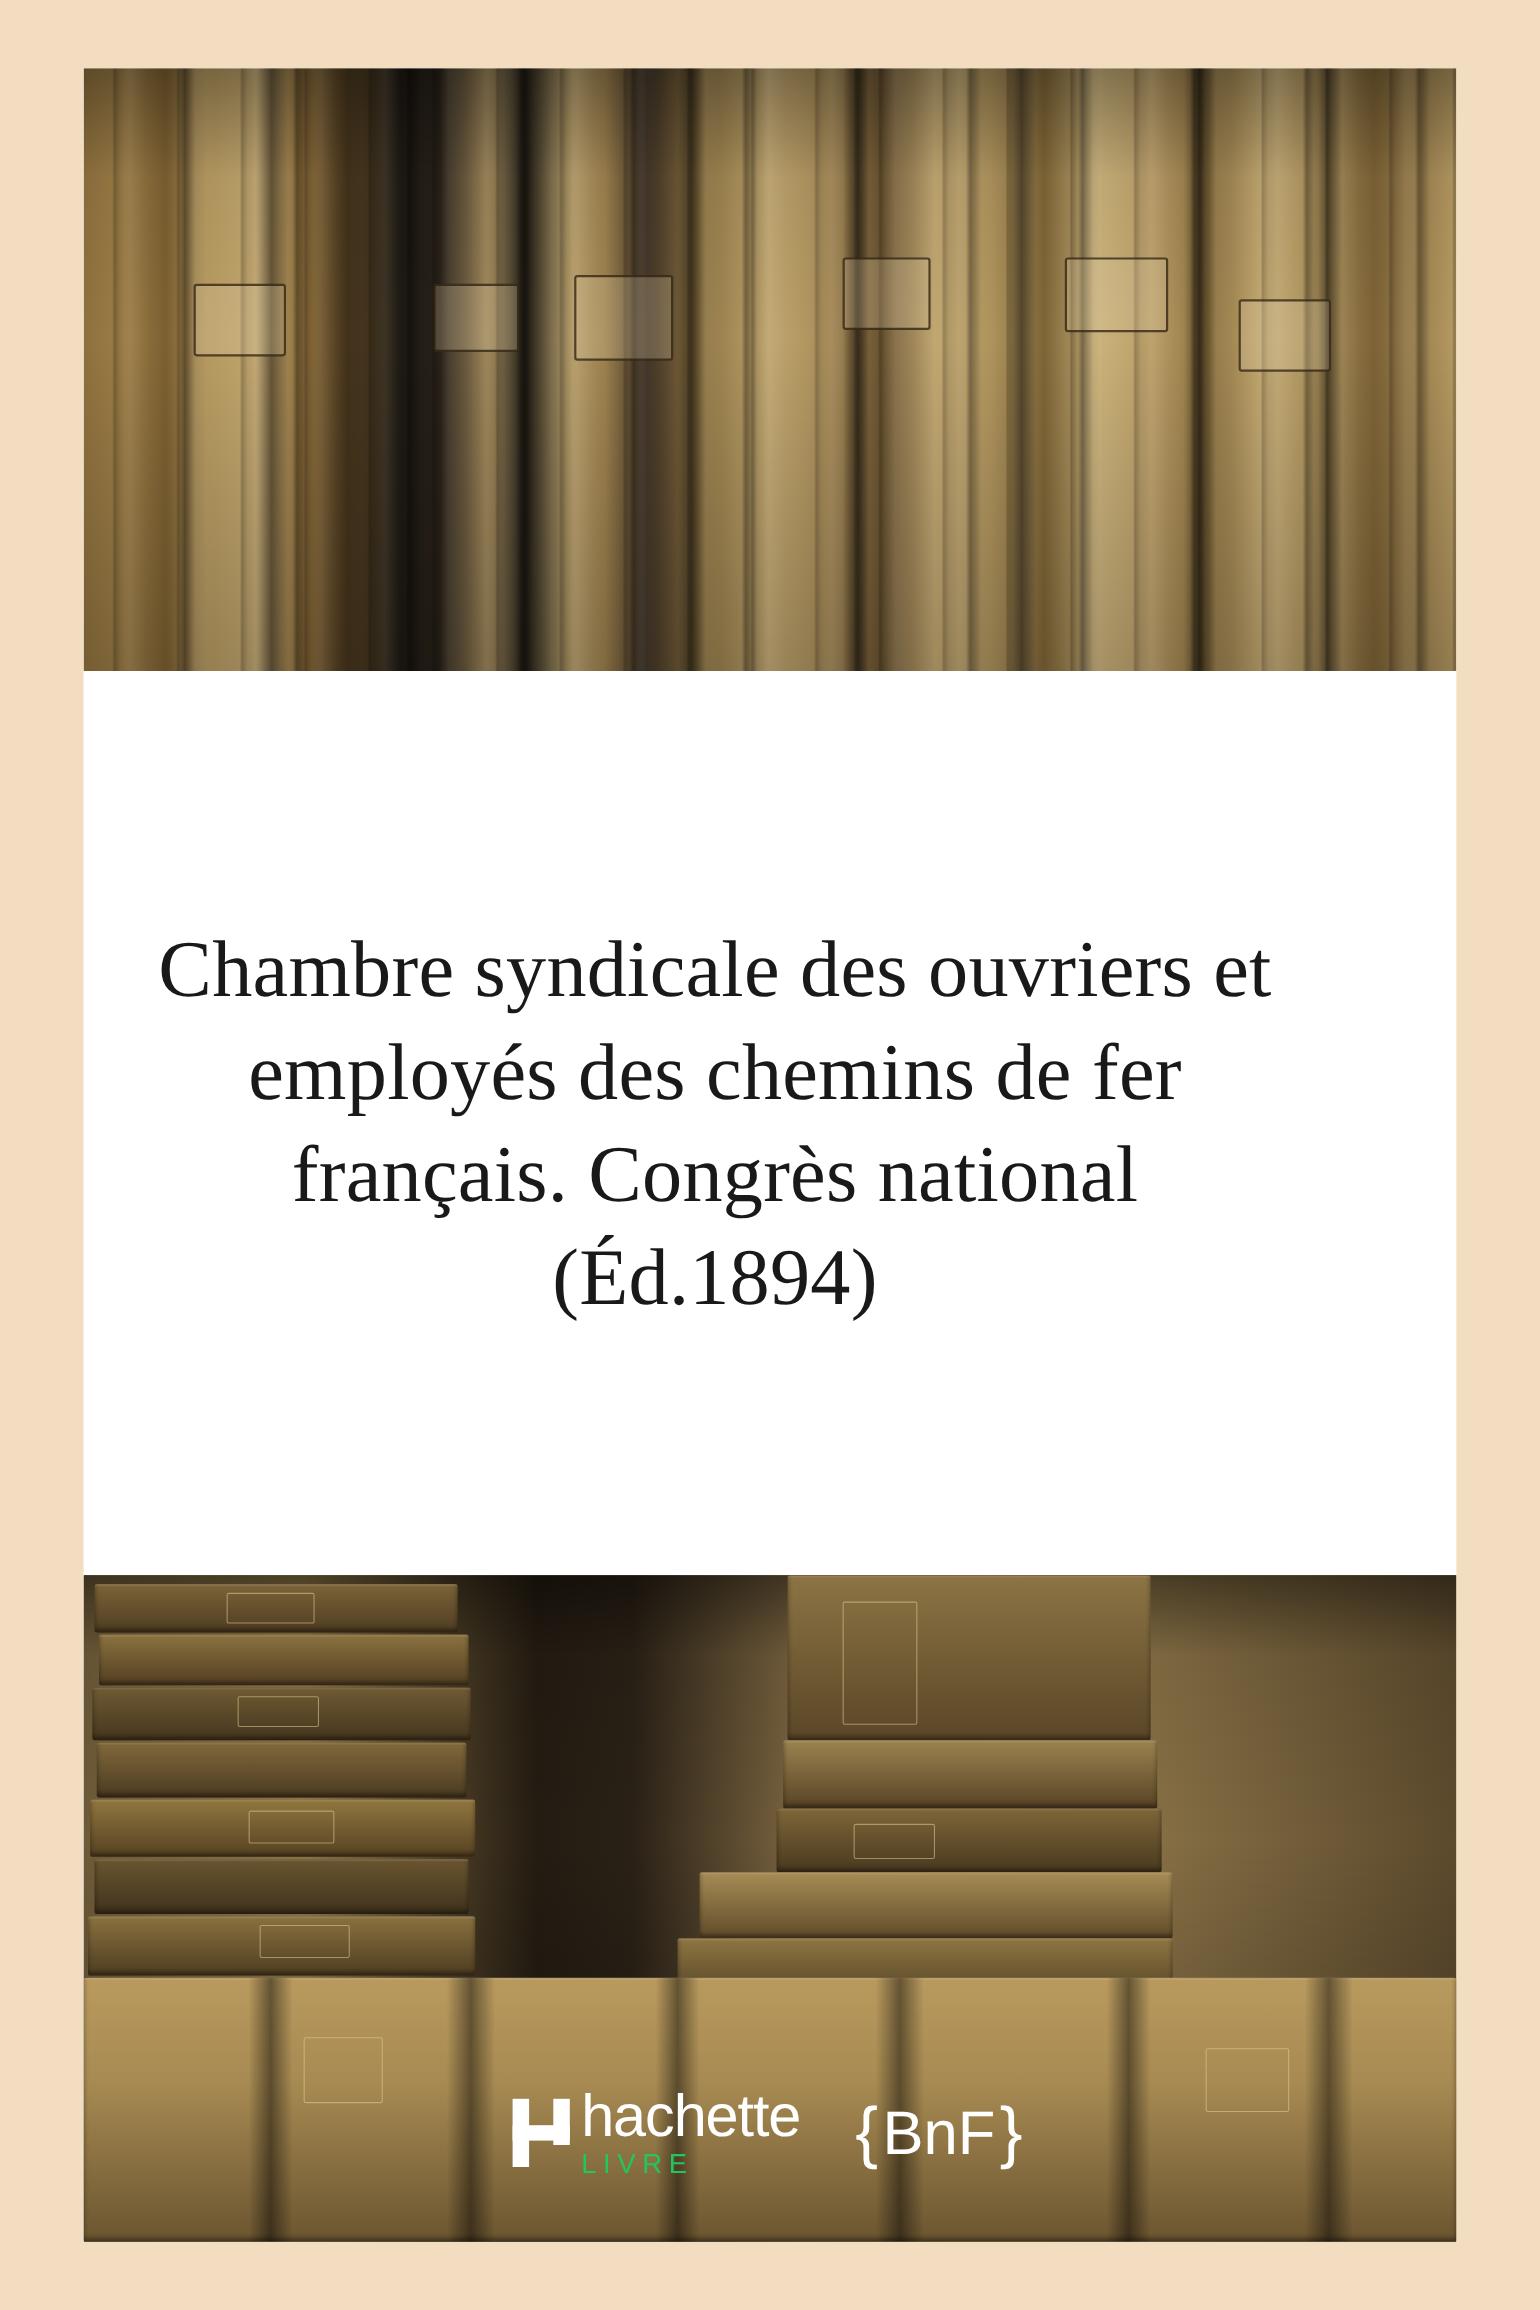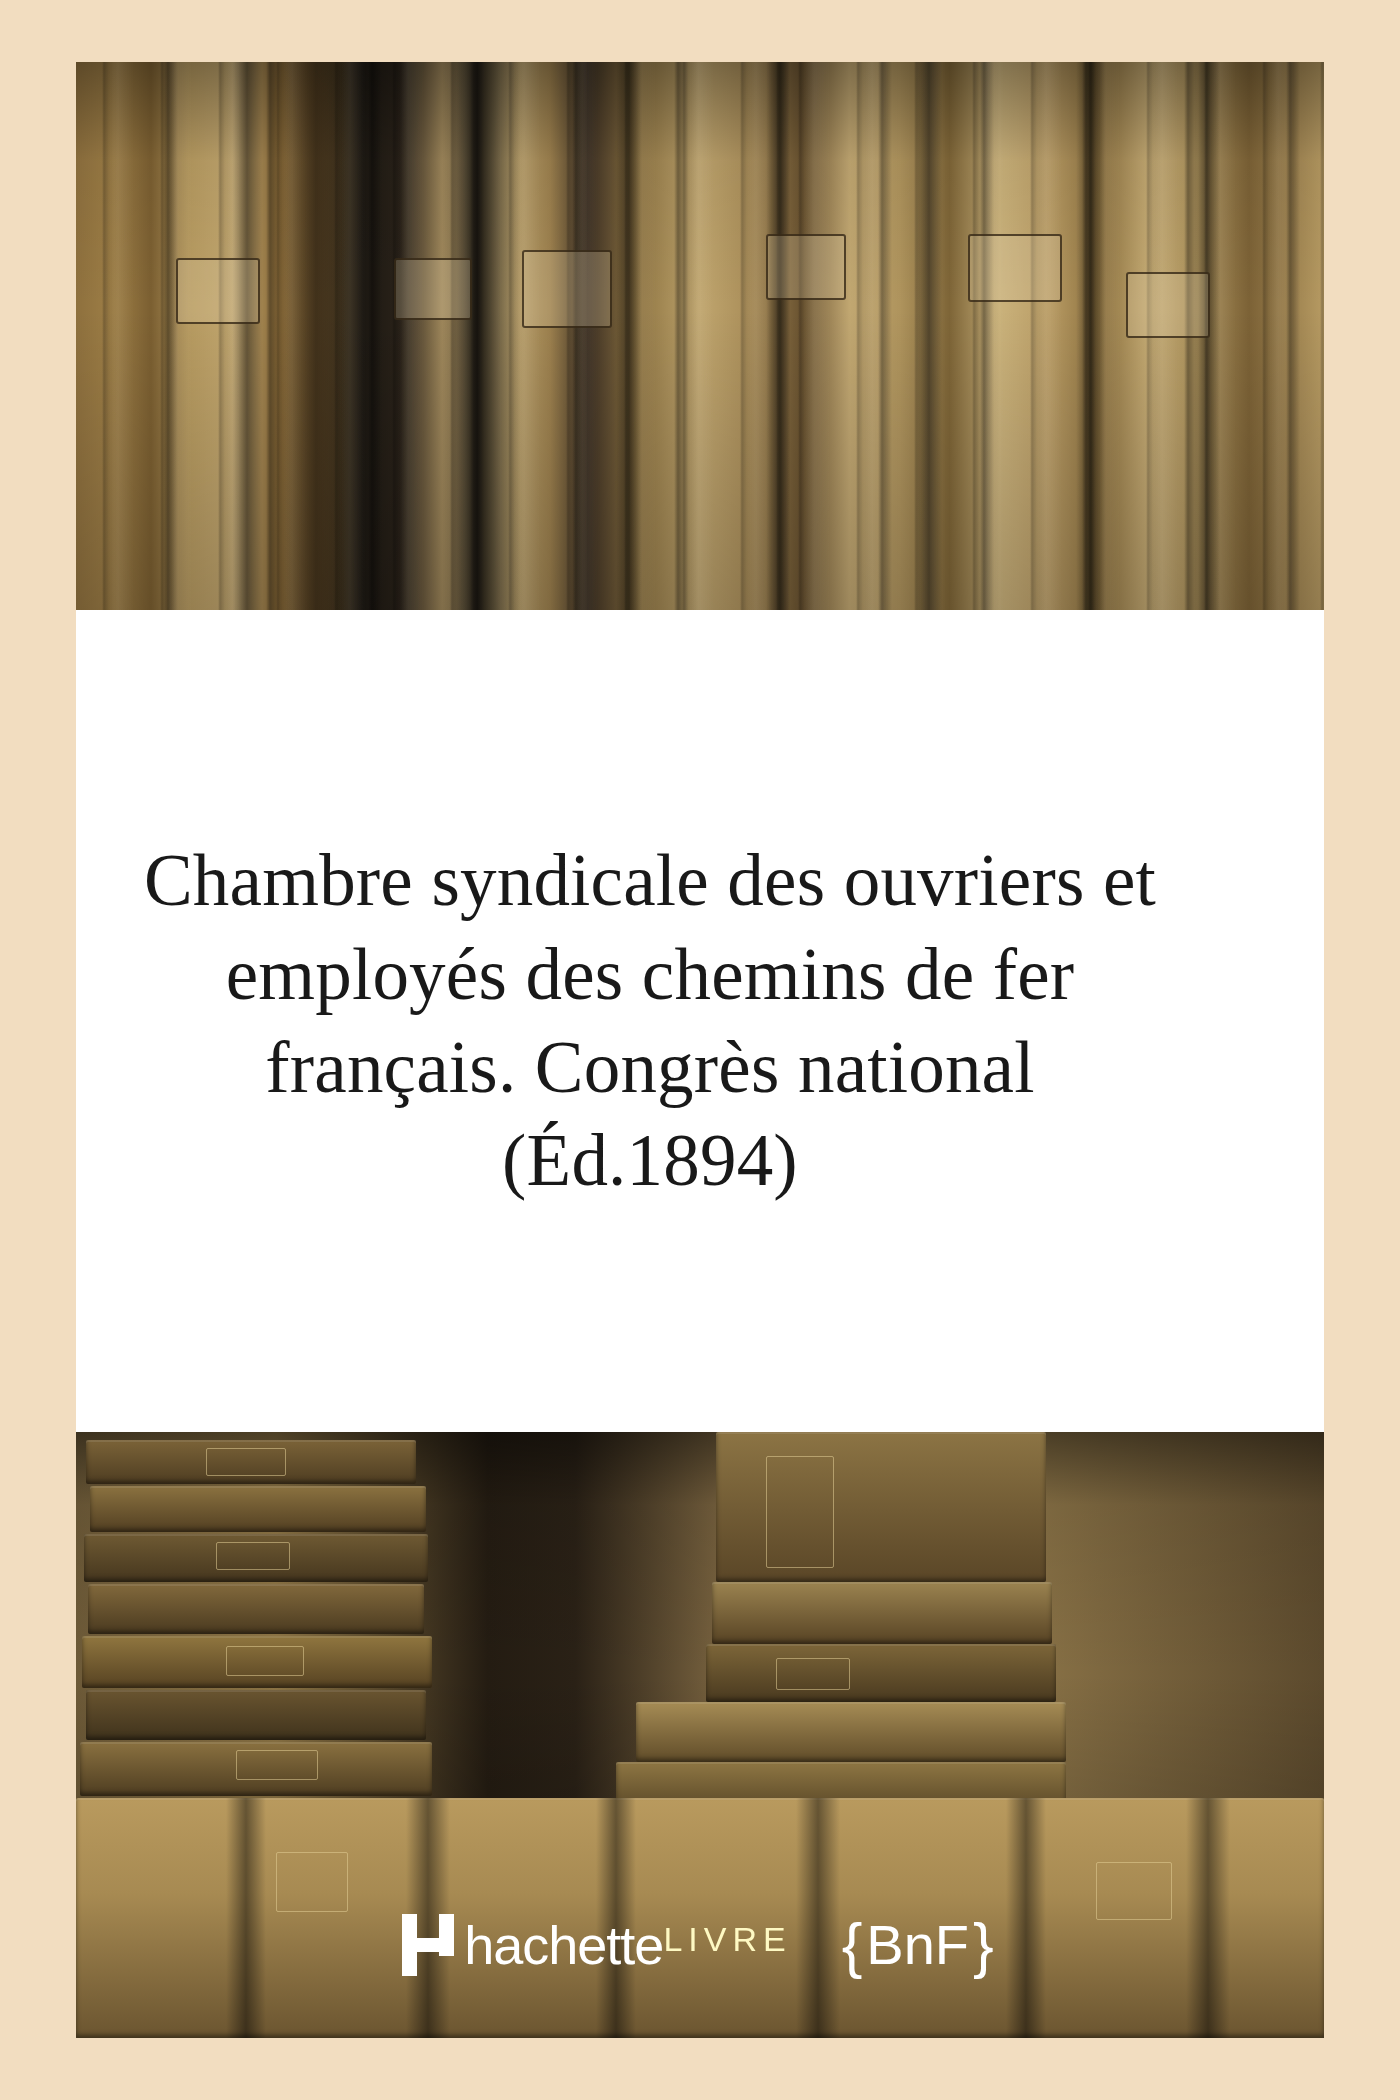--- a/index.html
+++ b/index.html
@@ -165,35 +165,35 @@
   }
   .hachette-mark:after {
     left: 0; top: 24px; width: 52px; height: 14px;
   }
   .hachette-mark .r {
     position: absolute; right: 0; top: 0; width: 15px; height: 42px;
     background: #ffffff;
   }
   .hachette-words {
     display: flex;
-    flex-direction: row;
+    flex-direction: column;
     justify-content: center;
     line-height: 1;
   }
   .hachette-words .h1 {
     font-family: "Liberation Sans", sans-serif;
     font-size: 54px;
     color: #ffffff;
     letter-spacing: -1px;
     font-weight: 400;
   }
   .hachette-words .h2 {
     font-family: "Liberation Sans", sans-serif;
-    font-size: 34px;
-    color: #fef9c3;
+    font-size: 25px;
+    color: #22c55e;
     letter-spacing: 6px;
     margin-top: 4px;
   }
   .bnf {
     display: flex;
     align-items: center;
     font-family: "Liberation Sans", sans-serif;
     font-size: 56px;
     color: #ffffff;
     letter-spacing: 0px;

